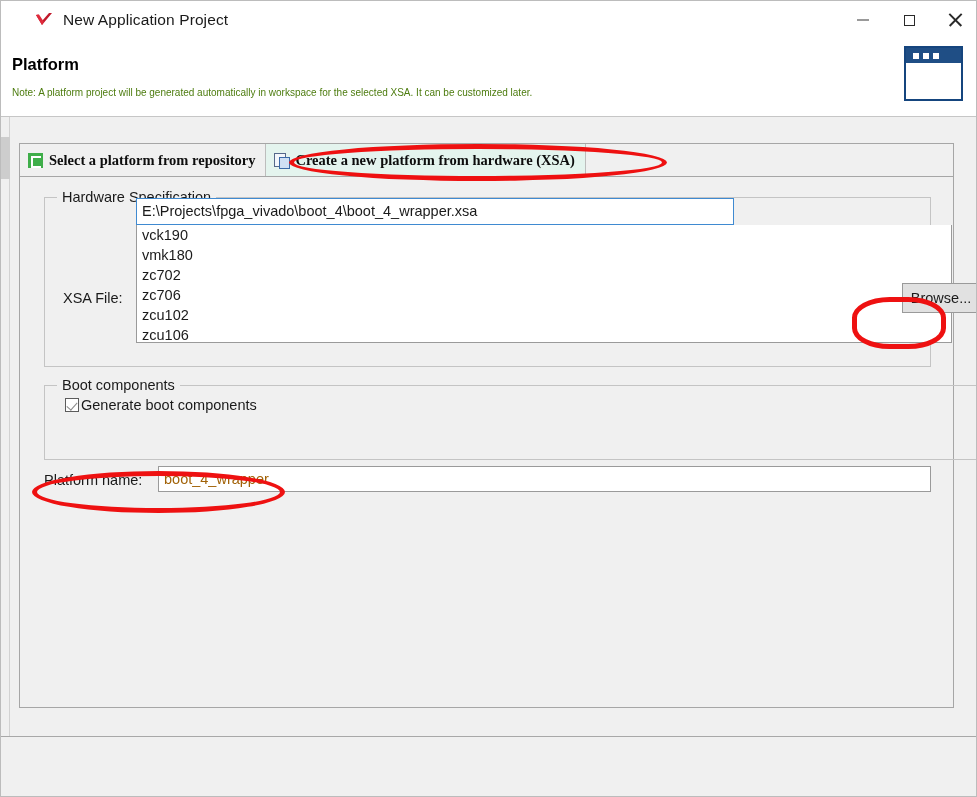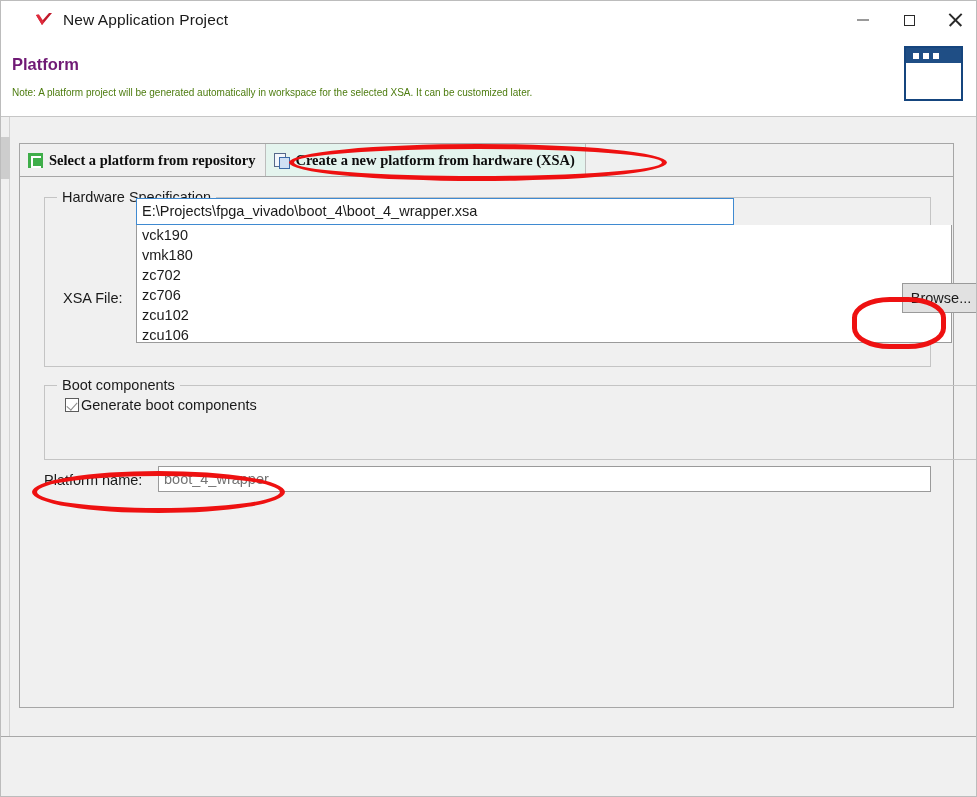--- a/index.html
+++ b/index.html
@@ -53,21 +53,21 @@
   .closeglyph::after  { transform: rotate(-45deg); }
 
   
   .header {
     position: absolute; left: 0; top: 38px;
     width: 977px; height: 78px;
     background: #ffffff;
   }
   .hdr-title {
     position: absolute; left: 11px; top: 16px;
-    font-size: 16.5px; font-weight: bold; color: #701a75;
+    font-size: 16.5px; font-weight: bold; color: #000000;
   }
   .hdr-note {
     position: absolute; left: 11px; top: 48px;
     font-size: 10px; color: #4d7c0f; white-space: nowrap;
   }
   .hdr-icon {
     position: absolute; right: 15px; top: 7px;
     width: 59px; height: 55px;
     border: 2px solid #15457e;
     background: #ffffff;
@@ -219,21 +219,21 @@
   .chk-label { font-size: 14.5px; color: #1a1a1a; }
 
   .pname-label {
     position: absolute; left: 24px; top: 295px;
     font-size: 14.5px; color: #1a1a1a;
   }
   .pname-input {
     position: absolute; left: 138px; top: 289px;
     width: 773px; height: 26px;
     border: 1px solid #9a9a9a; background: #ffffff;
-    font-size: 14.5px; color: #737373;
+    font-size: 14.5px; color: #a16207;
     padding-left: 5px; line-height: 24px;
     white-space: nowrap; overflow: hidden;
   }
 
   
   .footer-sep {
     position: absolute; left: 0; top: 735px;
     width: 977px; height: 1px; background: #a8a8a8;
   }
   .footer {

